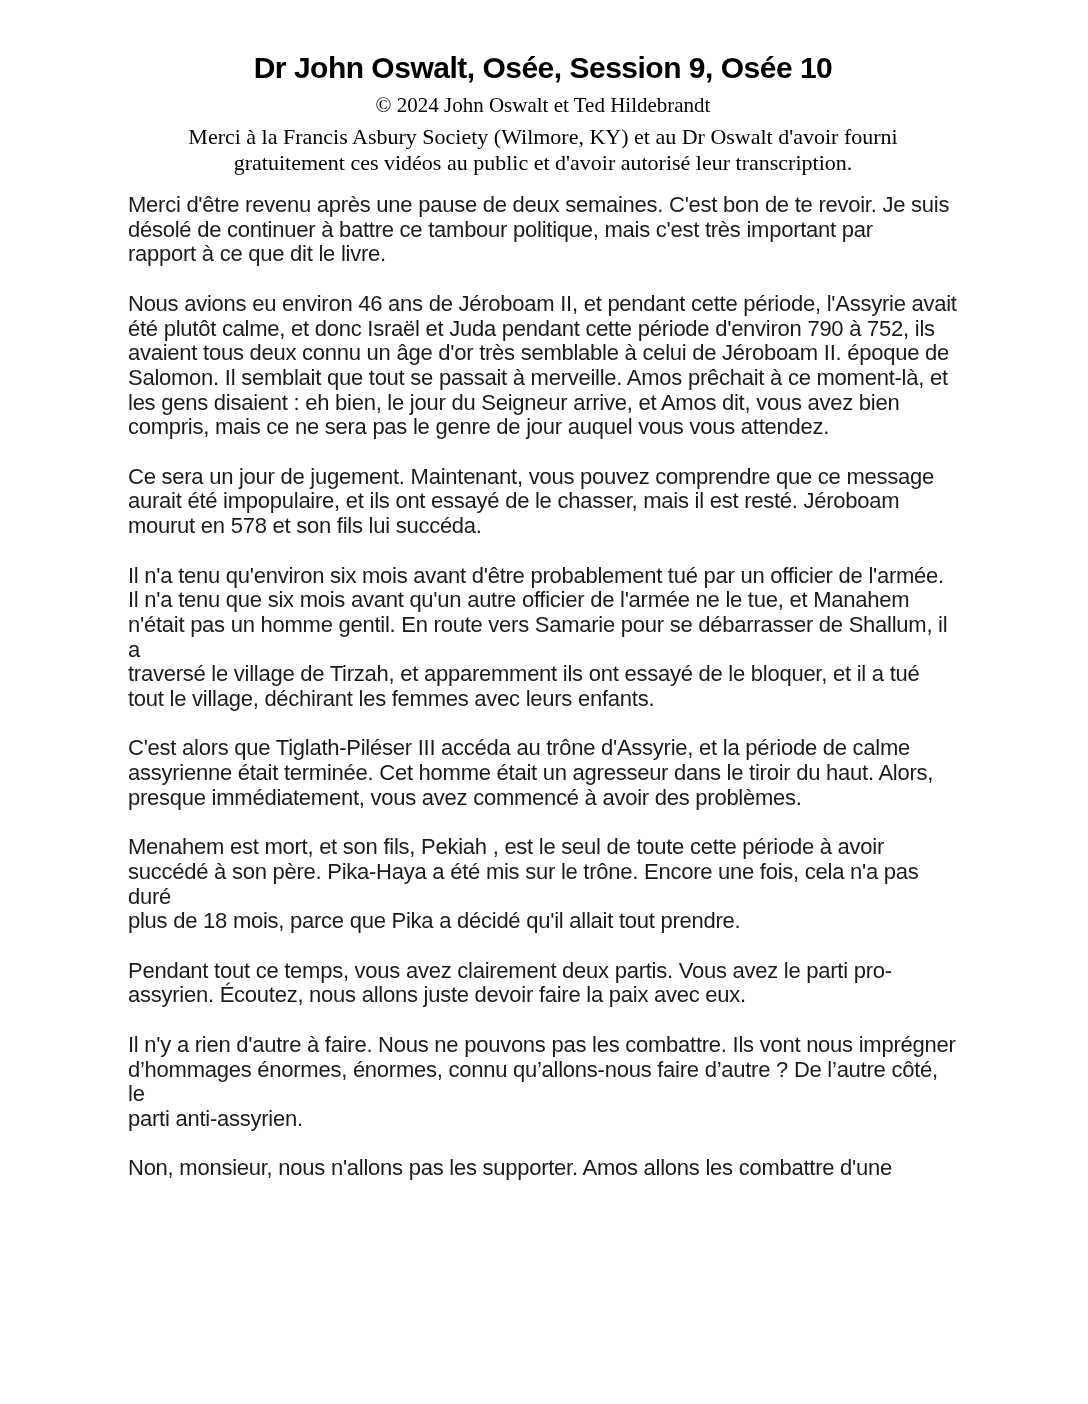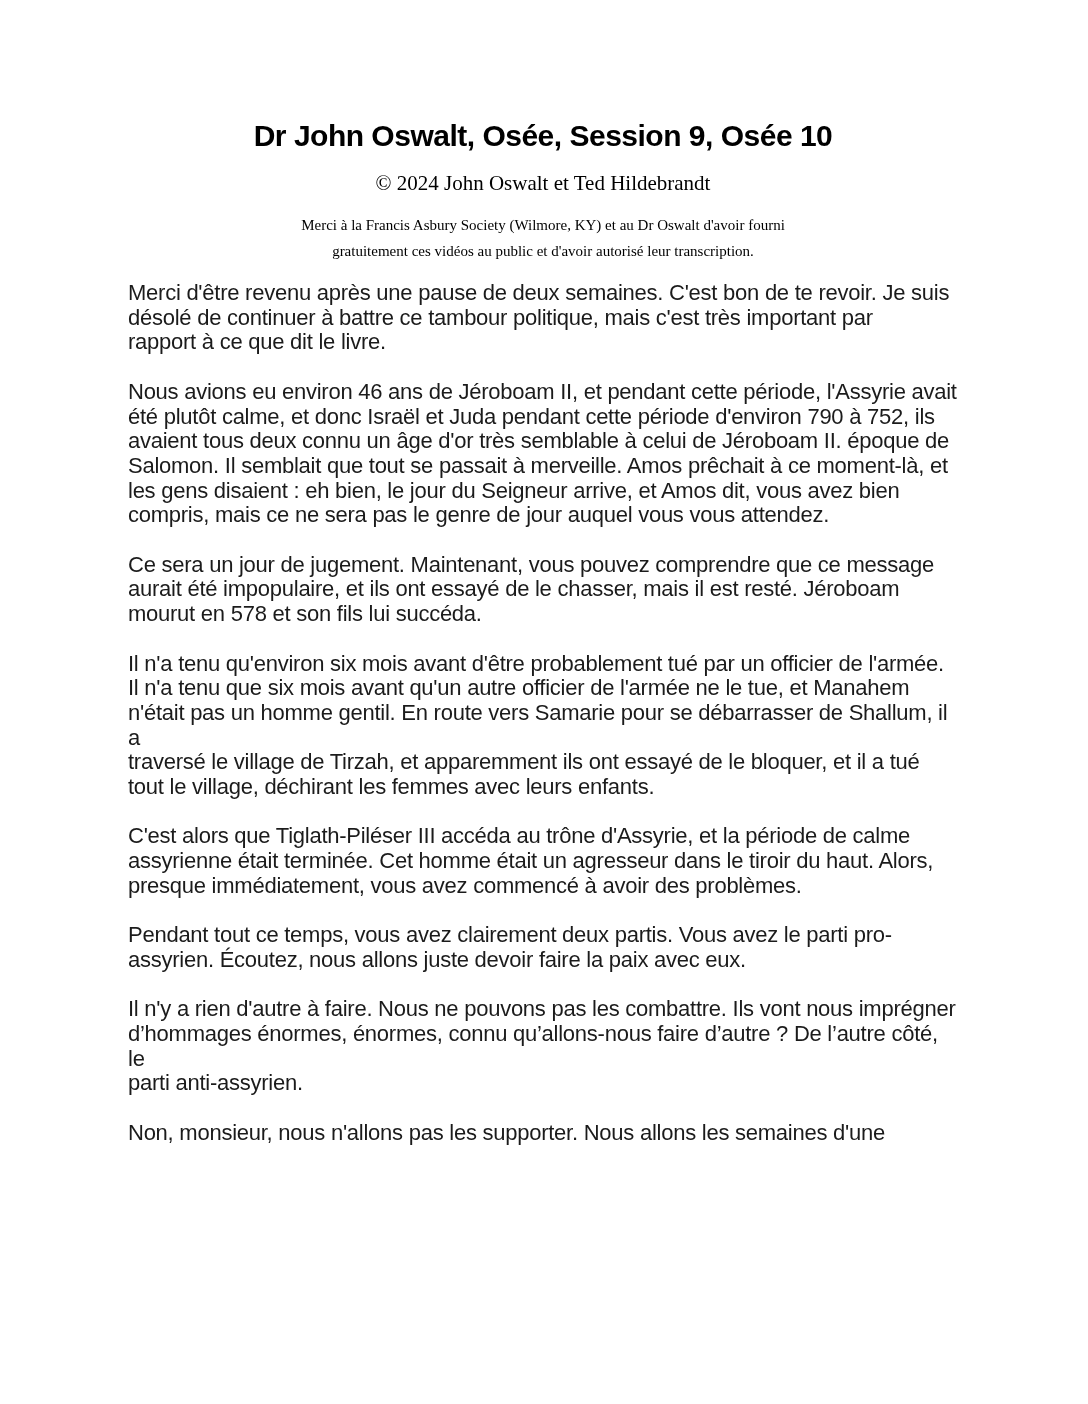--- a/index.html
+++ b/index.html
@@ -6,45 +6,45 @@
     margin: 0;
     padding: 0;
     background: #ffffff;
   }
   .page {
     position: relative;
     width: 1088px;
     height: 1404px;
     background: #ffffff;
     box-sizing: border-box;
-    padding: 118px 130px 0 128px;
+    padding: 50px 130px 0 128px;
     overflow: hidden;
     color: #1a1a1a;
   }
   .doc-title {
     font-family: "Liberation Sans", "DejaVu Sans", sans-serif;
     font-weight: 700;
     font-size: 30px;
     line-height: 36px;
     text-align: center;
     color: #000000;
     letter-spacing: -0.5px;
     margin: 0 0 2px 0;
   }
   .copyright-line {
     font-family: "Liberation Serif", "DejaVu Serif", serif;
     font-size: 21px;
     line-height: 26px;
     text-align: center;
     color: #000000;
-    margin: 16px;
+    margin: 6px;
   }
   .attribution-line {
     font-family: "Liberation Serif", "DejaVu Serif", serif;
-    font-size: 15px;
+    font-size: 22px;
     line-height: 26px;
     text-align: center;
     color: #000000;
     white-space: pre-line;
     margin: 0 0 0 0;
   }
   .body-text {
     margin-top: 17px;
     width: 832px;
   }
@@ -81,20 +81,23 @@
 aurait été impopulaire, et ils ont essayé de le chasser, mais il est resté. Jéroboam
 mourut en 578 et son fils lui succéda.</p>
     <p>Il n'a tenu qu'environ six mois avant d'être probablement tué par un officier de l'armée.
 Il n'a tenu que six mois avant qu'un autre officier de l'armée ne le tue, et Manahem
 n'était pas un homme gentil. En route vers Samarie pour se débarrasser de Shallum, il a
 traversé le village de Tirzah, et apparemment ils ont essayé de le bloquer, et il a tué
 tout le village, déchirant les femmes avec leurs enfants.</p>
     <p>C'est alors que Tiglath-Piléser III accéda au trône d'Assyrie, et la période de calme
 assyrienne était terminée. Cet homme était un agresseur dans le tiroir du haut. Alors,
 presque immédiatement, vous avez commencé à avoir des problèmes.</p>
+    <p>Menahem est mort, et son fils, Pekiah , est le seul de toute cette période à avoir
+succédé à son père. Pika-Haya a été mis sur le trône. Encore une fois, cela n'a pas duré
+plus de 18 mois, parce que Pika a décidé qu'il allait tout prendre.</p>
     <p>Pendant tout ce temps, vous avez clairement deux partis. Vous avez le parti pro-
 assyrien. Écoutez, nous allons juste devoir faire la paix avec eux.</p>
     <p>Il n'y a rien d'autre à faire. Nous ne pouvons pas les combattre. Ils vont nous imprégner
 d’hommages énormes, énormes, connu qu’allons-nous faire d’autre ? De l’autre côté, le
 parti anti-assyrien.</p>
-    <p>Non, monsieur, nous n'allons pas les supporter. Nous allons les semaines d'une</p>
+    <p>Non, monsieur, nous n'allons pas les supporter. Amos allons les combattre d'une</p>
   </div>
 </div>
 
 </body></html>

